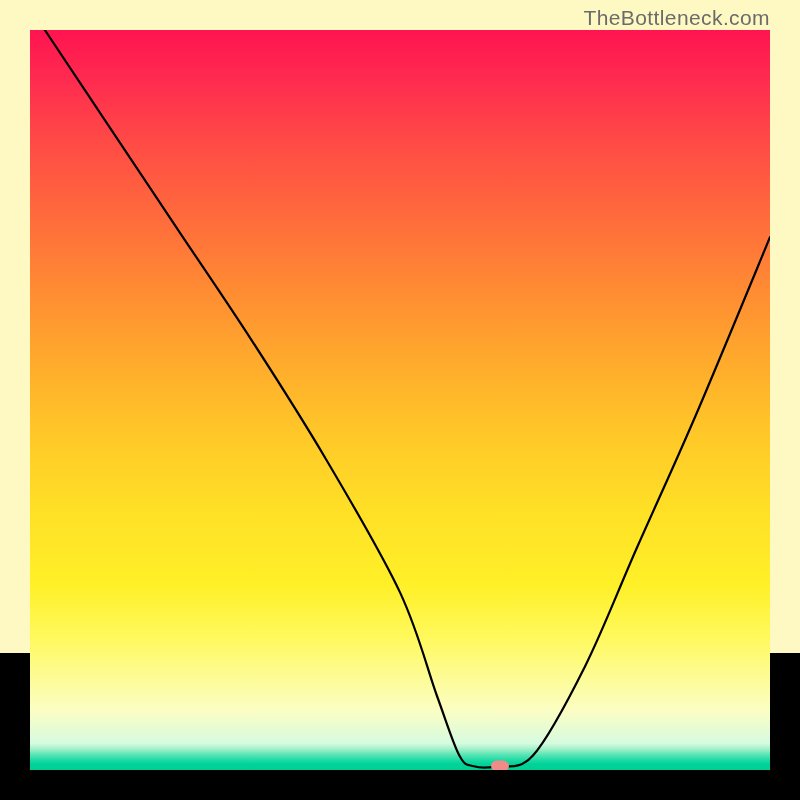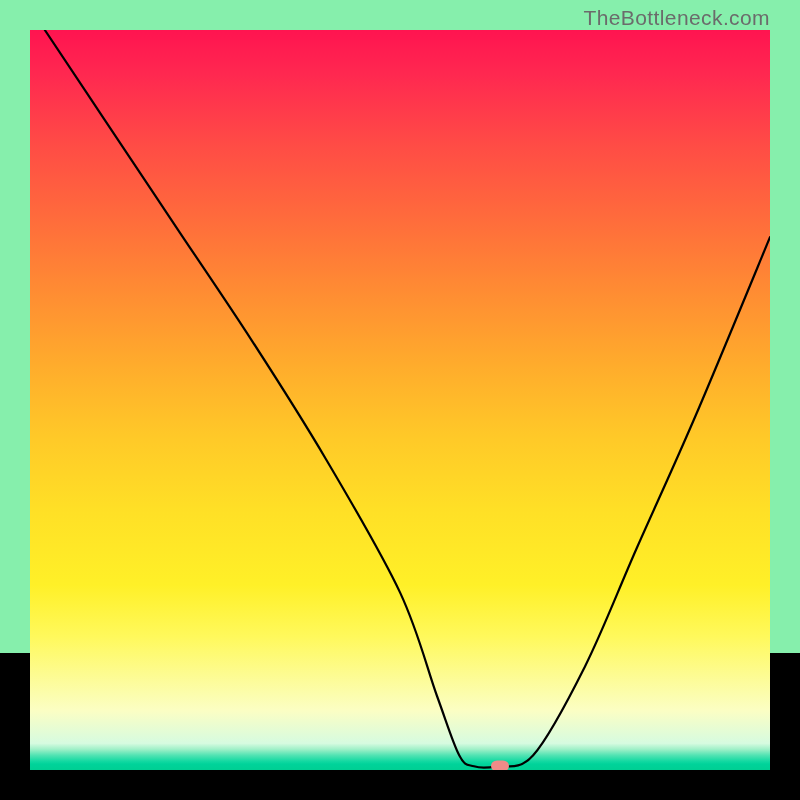--- a/index.html
+++ b/index.html
@@ -8,21 +8,21 @@
     width: 800px;
     height: 800px;
     background: #000;
     overflow: hidden;
     font-family: Arial, Helvetica, sans-serif;
   }
   .frame {
     position: relative;
     width: 800px;
     height: 653px;
-    background: #86efac;
+    background: #fef9c3;
   }
   
   .plot {
     position: absolute;
     left: 30px;
     top: 30px;
     width: 740px;
     height: 740px;
     
     background: linear-gradient(

